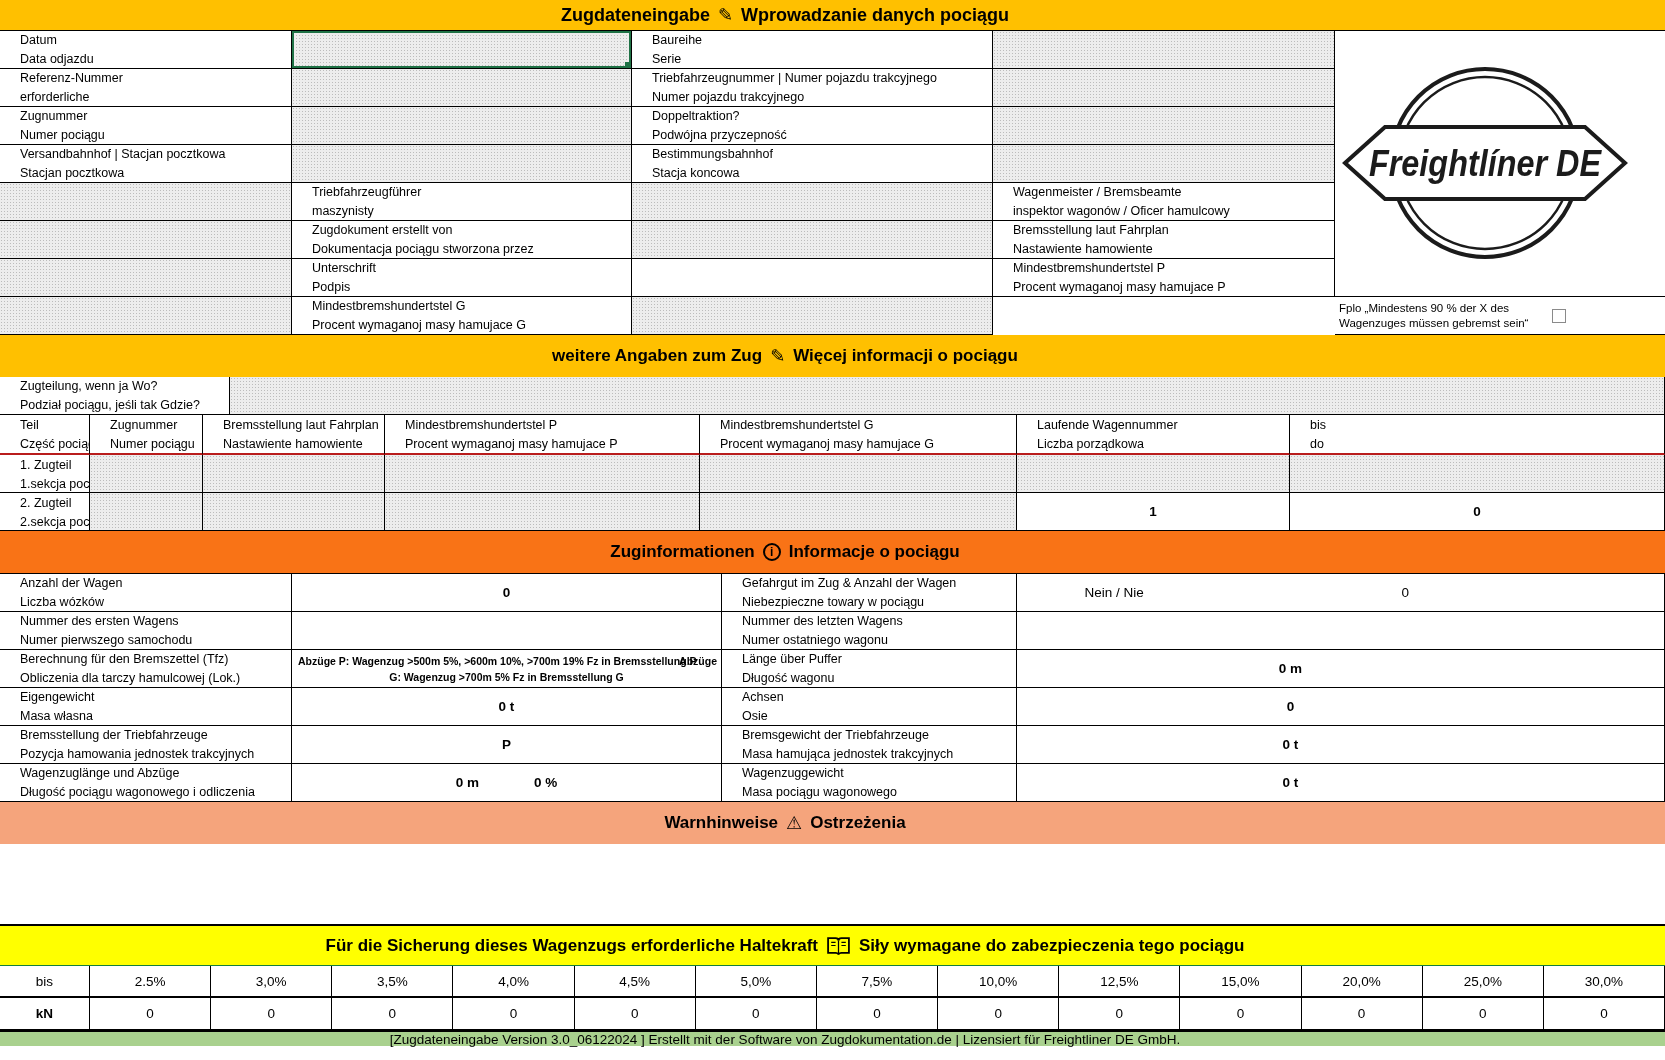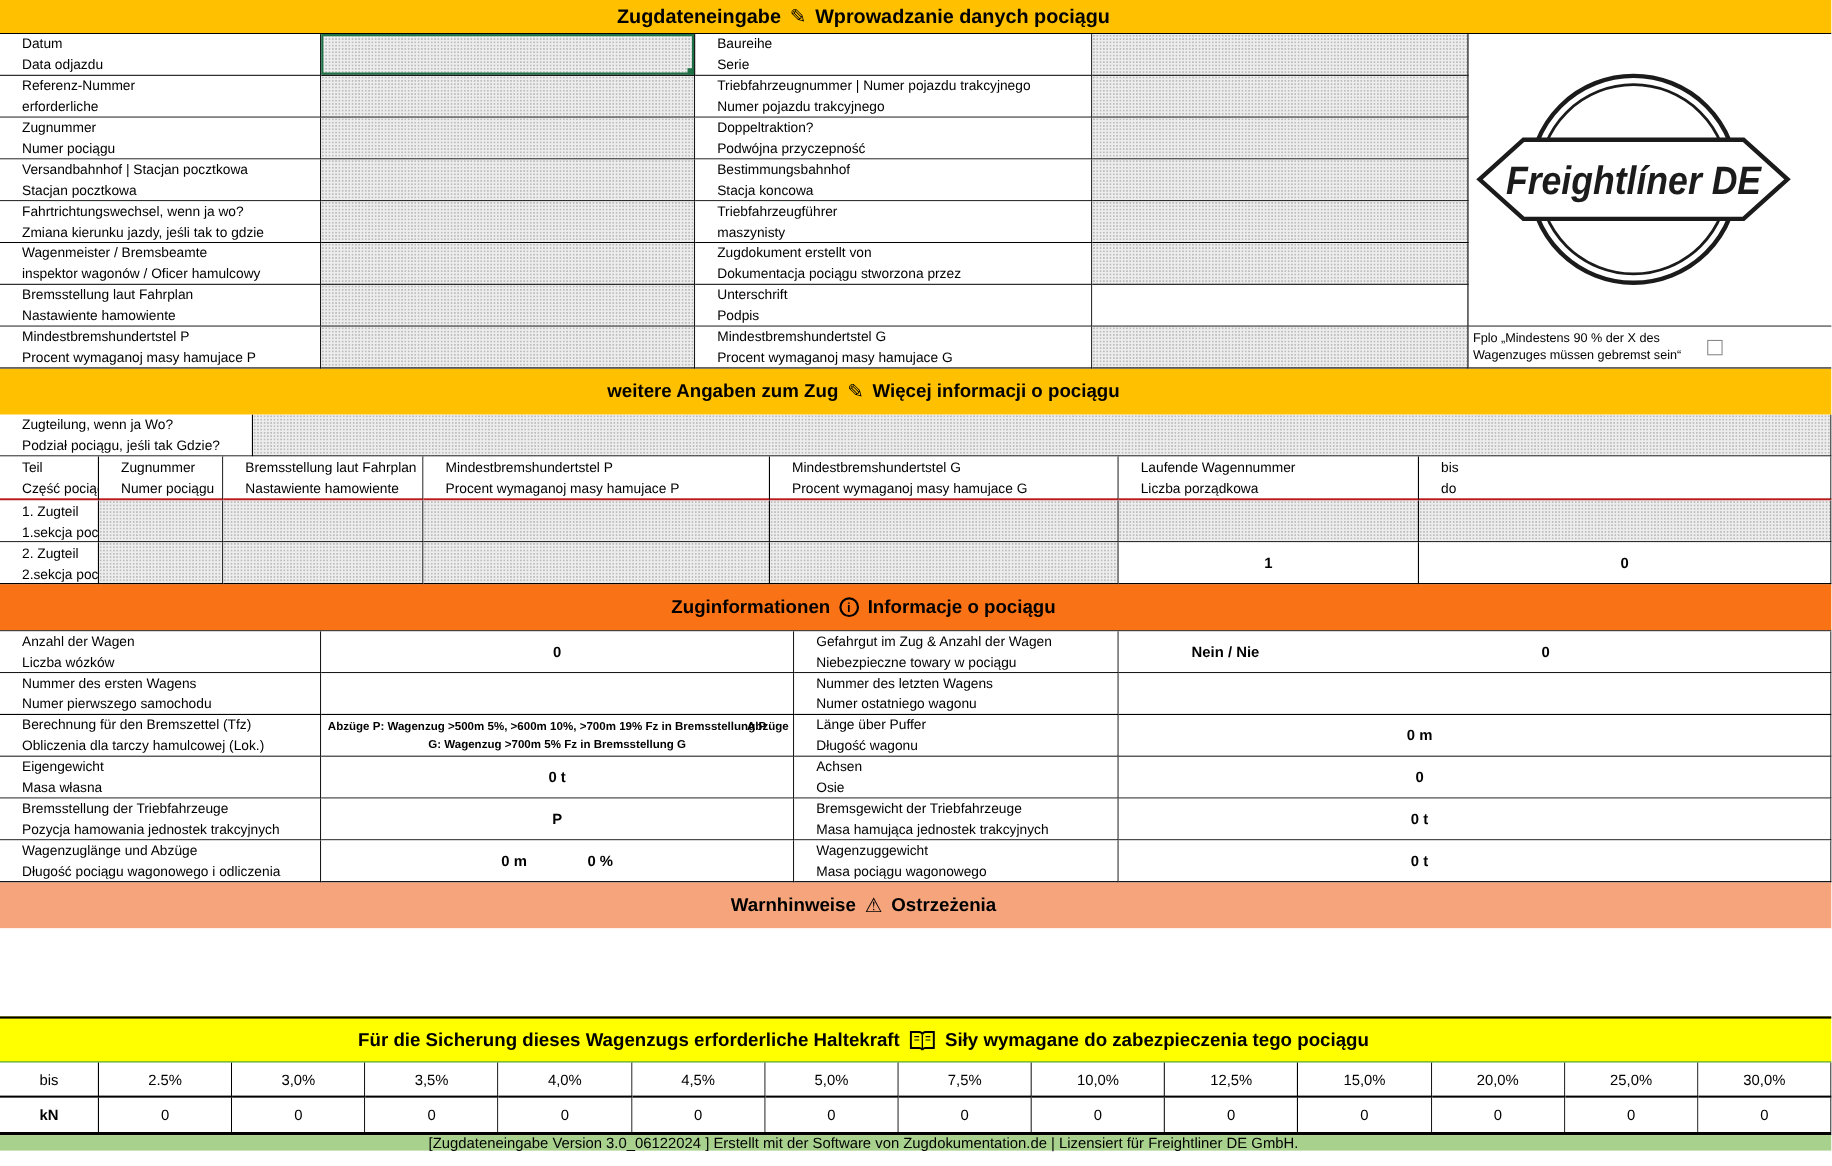--- a/index.html
+++ b/index.html
@@ -21,21 +21,21 @@
 .logo-cell{grid-column:5;grid-row:1/span 7;border-right:none;display:flex;align-items:center;}
 .fplo-cell{grid-column:5;grid-row:8;border-right:none;display:flex;align-items:center;padding:2px 4px}
 .fplo-text{font-size:11.5px;line-height:15px;flex:1}
 .checkbox{width:14px;height:14px;border:1.5px solid #8a8a8a;background:#fff;margin-right:95px;flex:0 0 auto}
 .zrow{display:grid;grid-template-columns:230px 1435px;grid-template-rows:38px}
 .parts{display:grid;grid-template-columns:90px 113px 182px 315px 317px 273px 375px;grid-template-rows:40px 38px 38px}
 .parts .lb{line-height:19px;padding-top:1px}
 .thickb{border-bottom:2px solid #b91c1c}
 .infogrid{display:grid;grid-template-columns:292px 430px 295px 648px;grid-template-rows:repeat(6,38px);border-top:1px solid #000}
 .vr{padding-right:100px}
-.split{display:flex;align-items:center;font-weight:bold;font-size:13.5px}
+.split{display:flex;align-items:center;font-weight:normal;font-size:13.5px}
 .split .s1{flex:0 0 30%;text-align:center}
 .split .s2{flex:0 0 60%;text-align:center}
 .dual{display:flex;align-items:center;justify-content:center;gap:55px;font-weight:bold;font-size:13.5px}
 .note-cell{font-size:10.5px;text-align:center;padding-top:3px;line-height:16px;font-weight:bold;display:block}
 .note-l1{position:relative;padding:0 44px 0 6px;white-space:nowrap}
 .note-right{position:absolute;right:4px;top:0}
 .gap{height:80px;background:#fff}
 .holding{display:grid;grid-template-columns:90px repeat(13,1fr);grid-template-rows:32px 31px;border-bottom:3px solid #000}
 .hcell{border-right:1px solid #000;border-bottom:2px solid #000;display:flex;align-items:center;justify-content:center;font-size:13.5px;background:#fff}
 .vcell{border-right:1px solid #000;display:flex;align-items:center;justify-content:center;font-size:13.5px;background:#fff}
@@ -111,24 +111,20 @@
         <div>Versandbahnhof | Stacjan pocztkowa</div>
         <div>Stacjan pocztkowa</div>
       </div>
     <div class="c h"></div>
     <div class="c lb">
         <div>Bestimmungsbahnhof</div>
         <div>Stacja koncowa</div>
       </div>
     <div class="c h"></div>
 
-    <div class="c lb">
-        <div>Fahrtrichtungswechsel, wenn ja wo?</div>
-        <div>Zmiana kierunku jazdy, jeśli tak to gdzie</div>
-      </div>
     <div class="c h"></div>
     <div class="c lb">
         <div>Triebfahrzeugführer</div>
         <div>maszynisty</div>
       </div>
     <div class="c h"></div>
 
     <div class="c lb">
         <div>Wagenmeister / Bremsbeamte</div>
         <div>inspektor wagonów / Oficer hamulcowy</div>

